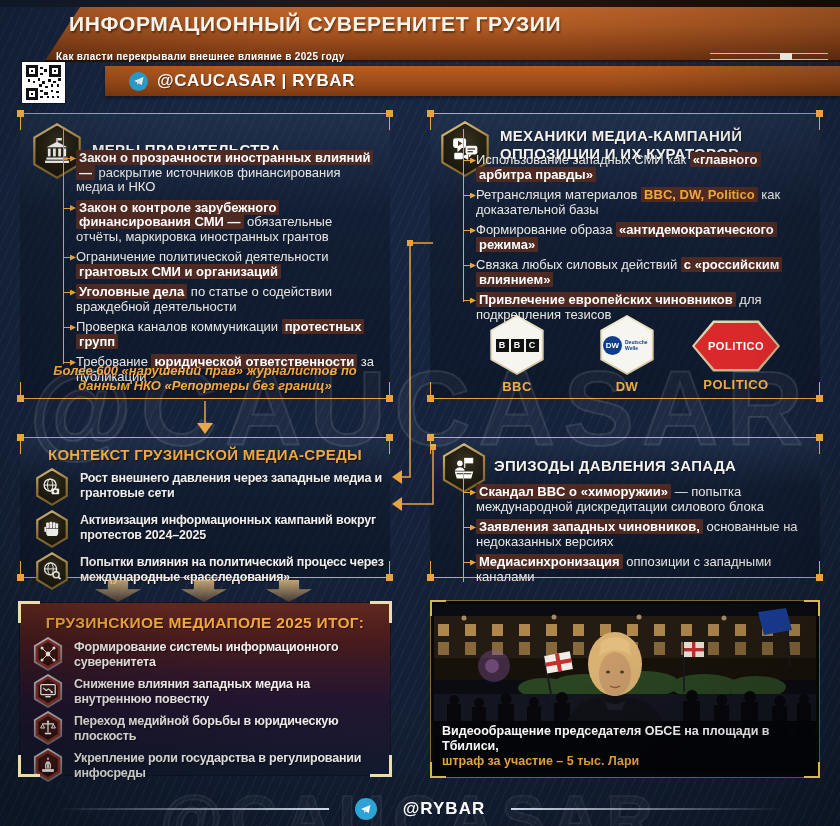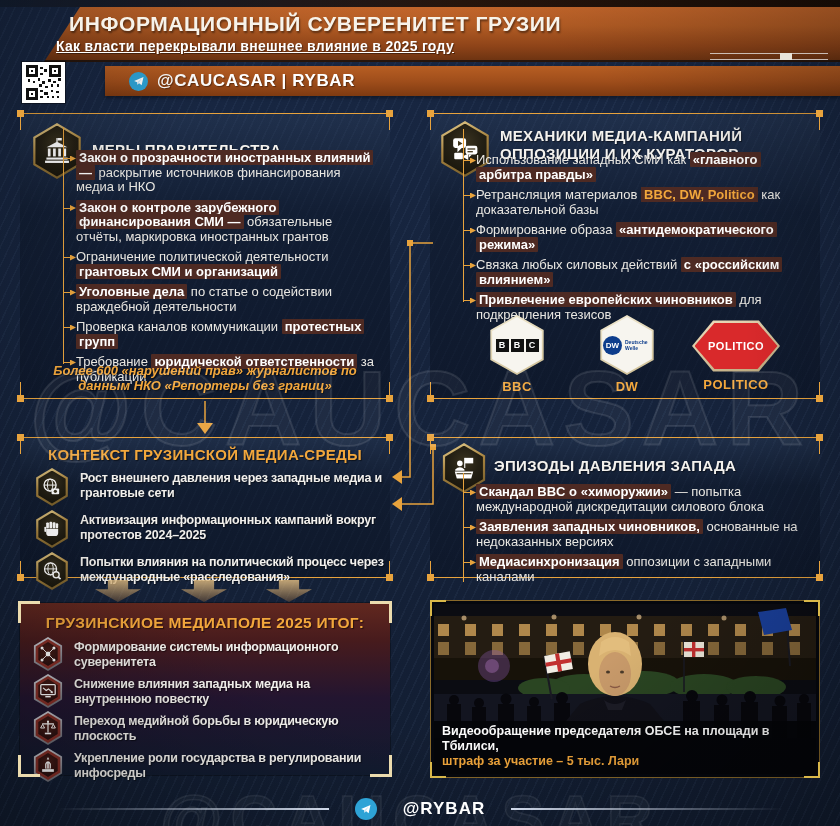--- a/index.html
+++ b/index.html
@@ -22,22 +22,22 @@
 
   
   .header-top{ position:absolute; top:0; left:0; right:0; height:7px;
     background:linear-gradient(90deg,#141f33 0%, #27150c 55%, #1b0e07 100%); }
   .header-band{ position:absolute; top:7px; left:0; right:0; height:55px;
     background:linear-gradient(180deg,#c4662b 0%, #b25c24 35%, #8d4318 75%, #6e3412 100%);
     clip-path:polygon(80px 0, 100% 0, 100% 100%, 44px 100%);
     border-bottom:2px solid #26150c; }
   .header-title{ position:absolute; top:12px; left:69px; font-size:21px; font-weight:bold;
     color:#f7f3ea; letter-spacing:0.6px; text-shadow:1px 2px 2px rgba(0,0,0,0.45); z-index:2;}
-  .header-subtitle{ position:absolute; top:38px; left:56px; font-size:14px; font-weight:bold;
-    color:#ffffff; letter-spacing:0.3px; text-shadow:1px 1px 1px rgba(0,0,0,0.4); z-index:2;text-decoration:underline;}
+  .header-subtitle{ position:absolute; top:51px; left:56px; font-size:10px; font-weight:bold;
+    color:#ffffff; letter-spacing:0.3px; text-shadow:1px 1px 1px rgba(0,0,0,0.4); z-index:2;}
   .hdr-deco{ position:absolute; top:53px; right:12px; width:118px; height:10px; z-index:2;}
   .hdr-deco .ln{ position:absolute; left:0; right:0; height:1px; background:rgba(235,235,235,0.75); }
   .hdr-deco .ln.b{ top:6px; } .hdr-deco .sq{ position:absolute; right:36px; top:0; width:12px; height:7px; background:#e8e4da;}
 
   .subbar{ position:absolute; top:66px; left:105px; right:0; height:30px;
     background:linear-gradient(180deg,#b75e23 0%, #a04e1b 50%, #7e3a11 100%);
     display:flex; align-items:center; gap:9px; padding-left:24px;
     box-shadow:0 2px 3px rgba(0,0,0,0.35); }
   .subbar-text{ font-size:17px; font-weight:bold; color:#fff; letter-spacing:0.6px;
     text-shadow:1px 1px 1px rgba(0,0,0,0.4); }

